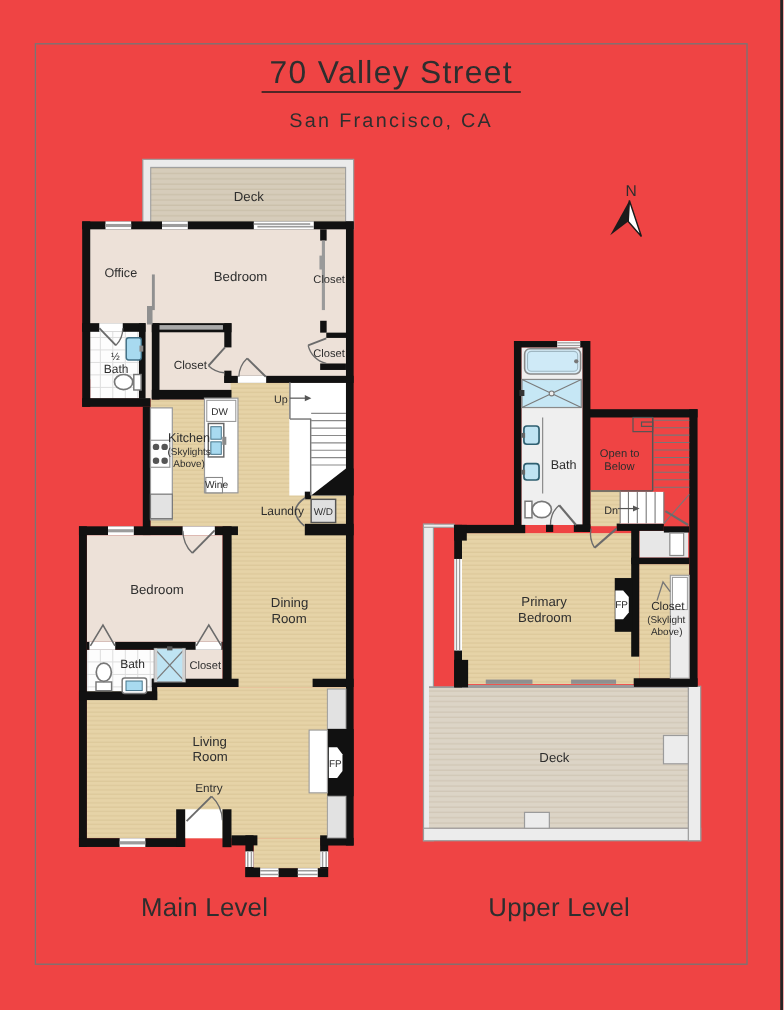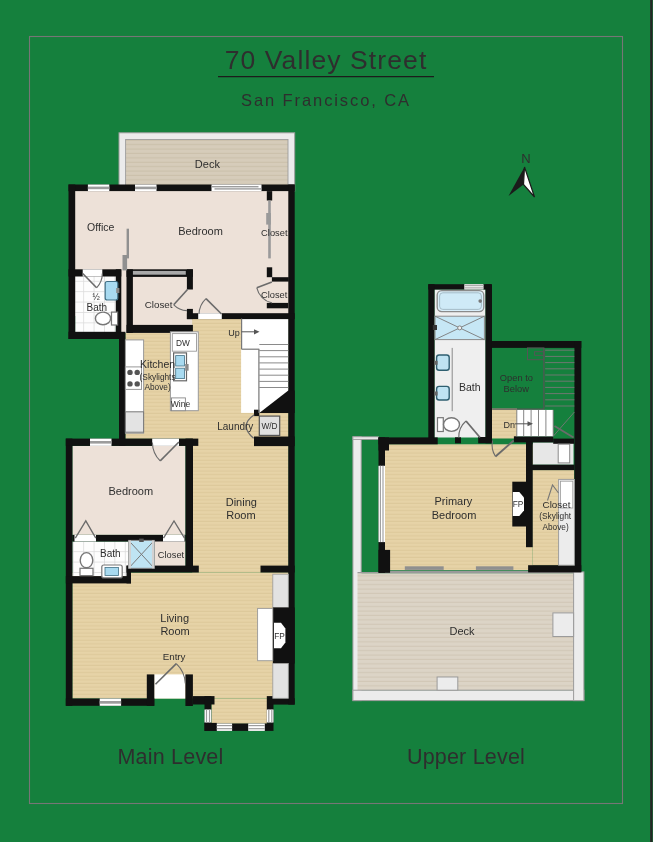--- a/index.html
+++ b/index.html
@@ -1,16 +1,16 @@
 <!DOCTYPE html>
 <html><head>
 <meta charset="utf-8">
 <style>
 html,body{margin:0;padding:0;background:#fff;}
-#page{position:relative;width:653px;height:842px;background:#15803d;overflow:hidden;text-align:center;}
+#page{position:relative;width:653px;height:842px;background:#ef4444;overflow:hidden;text-align:center;}
 svg{position:absolute;top:0;left:0;}
 text{font-family:"Liberation Sans",sans-serif;fill:#2e2e2e;}
 .rl{font-size:11px;}
 .sm{font-size:9.3px;}
 .xs{font-size:8.3px;}
 </style>
 </head>
 <body>
 <div id="page">
 <svg width="653" height="842" viewBox="0 0 653 842">

